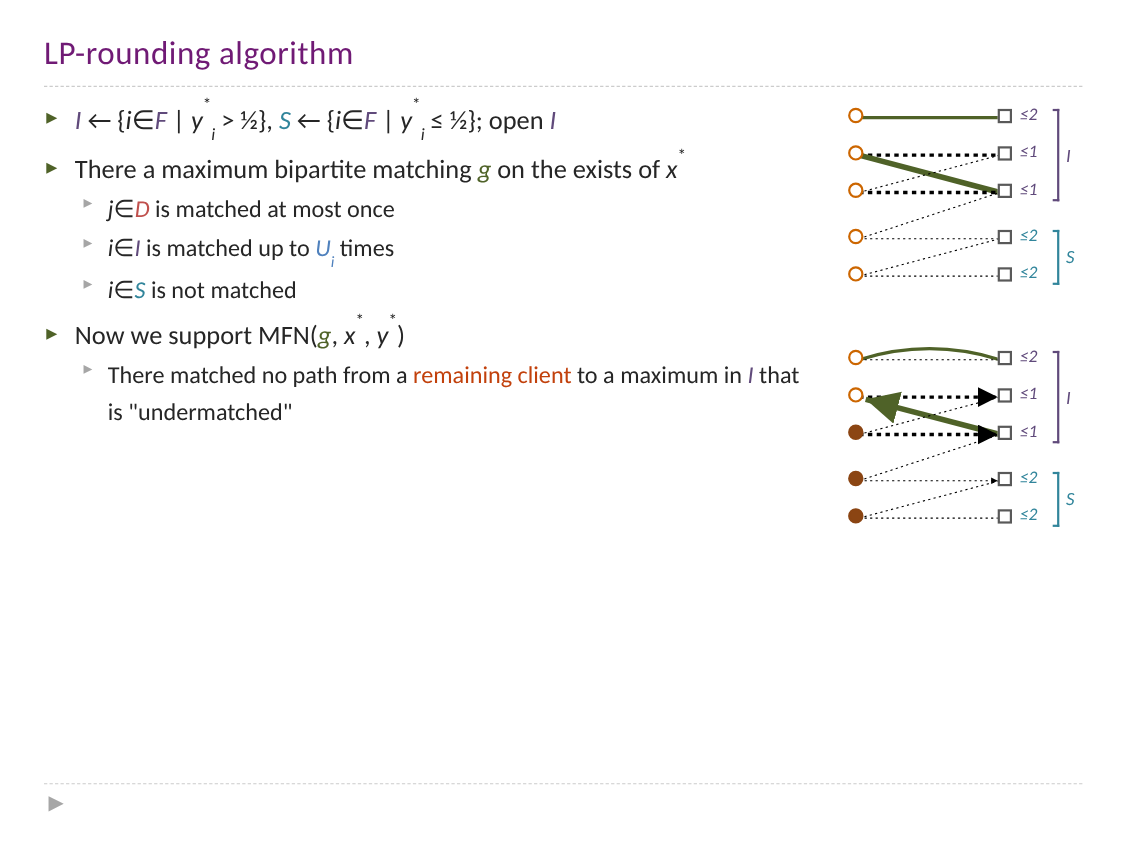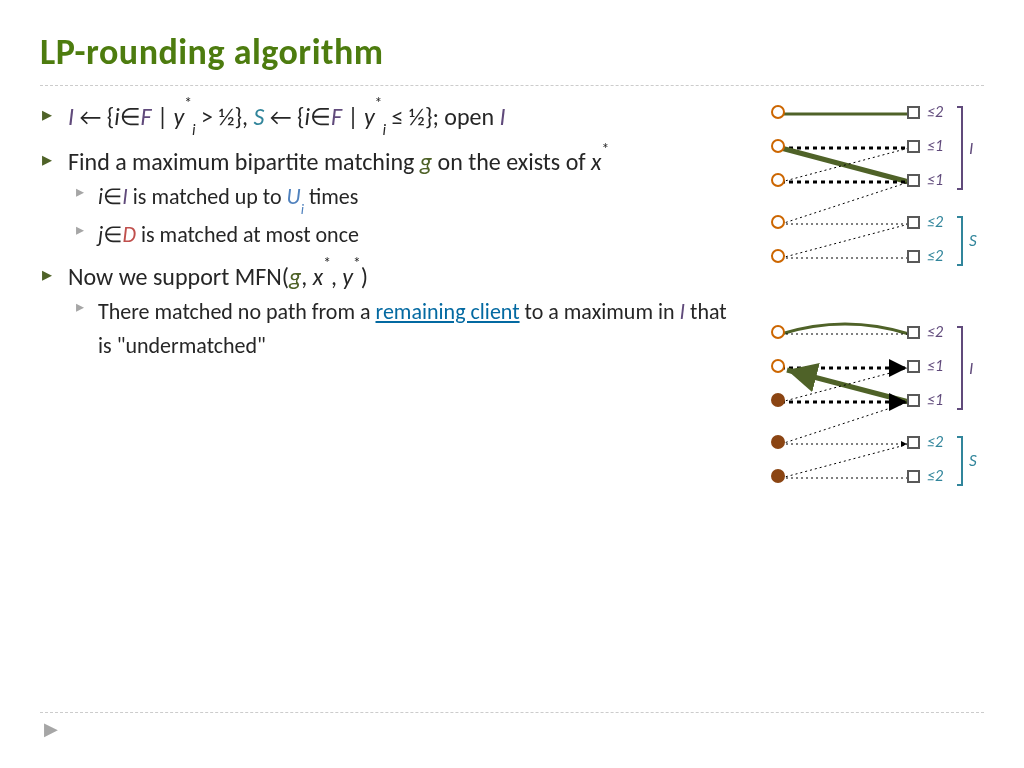--- a/index.html
+++ b/index.html
@@ -10,23 +10,23 @@
     font-family: "Gill Sans", "Gill Sans MT", Calibri, "Trebuchet MS", sans-serif;
     position: relative;
     overflow: hidden;
   }
   .slide {
     padding: 30px 40px 20px 40px;
     height: 100%;
     position: relative;
   }
   .title {
-    font-size: 36px;
-    font-weight: 700;
-    color: #4d7c0f;
+    font-size: 30px;
+    font-weight: 400;
+    color: #701a75;
     letter-spacing: 0.5px;
     padding-bottom: 8px;
   }
   .dashed-hr {
     border: none;
     border-top: 1.5px dashed #ccc;
     margin: 3px 0 14px 0;
   }
   .dashed-hr.bottom {
     position: absolute;
@@ -84,21 +84,21 @@
     font-size: 16px;
   }
 
   .it { font-style: italic; }
   .I-col { color: #604a7b; font-style: italic; }
   .S-col { color: #31859b; font-style: italic; }
   .F-col { color: #604a7b; font-style: italic; }
   .D-col { color: #c0504d; font-style: italic; }
   .U-col { color: #4f81bd; font-style: italic; }
   .g-col { color: #4f6228; font-style: italic; }
-  .rem-col { color: #0369a1; text-decoration: underline; }
+  .rem-col { color: #c2410c; }
   sup { font-size: 0.65em; position: relative; top: -0.5em; }
   sub { font-size: 0.65em; position: relative; top: 0.3em; }
 
   
   .diagram { position: relative; height: 190px; margin-bottom: 30px; }
   .circle {
     position: absolute;
     width: 14px; height: 14px;
     border: 2.5px solid #cc6600;
     border-radius: 50%;
@@ -151,24 +151,25 @@
   <hr class="dashed-hr">
 
   <div class="content">
     <div class="text-col">
 
       <ul class="lvl1">
         <li>
           <span class="I-col">I</span><span> ← {</span><span class="it">i</span><span>∈</span><span class="F-col">F</span><span> | </span><span class="it">y</span><sup>*</sup><sub class="it">i</sub><span> &gt; ½}, </span><span class="S-col">S</span><span> ← {</span><span class="it">i</span><span>∈</span><span class="F-col">F</span><span> | </span><span class="it">y</span><sup>*</sup><sub class="it">i</sub><span> ≤ ½}; open </span><span class="I-col">I</span>
         </li>
         <li>
-          <span>Find a maximum bipartite matching </span><span class="g-col">g</span><span> on the exists of </span><span class="it">x</span><sup>*</sup>
+          <span>There a maximum bipartite matching </span><span class="g-col">g</span><span> on the exists of </span><span class="it">x</span><sup>*</sup>
           <ul class="lvl2">
+            <li><span class="it">j</span><span>∈</span><span class="D-col">D</span><span> is matched at most once</span></li>
             <li><span class="it">i</span><span>∈</span><span class="I-col">I</span><span> is matched up to </span><span class="U-col">U</span><sub class="it U-col" style="font-style:italic">i</sub><span> times</span></li>
-            <li><span class="it">j</span><span>∈</span><span class="D-col">D</span><span> is matched at most once</span></li>
+            <li><span class="it">i</span><span>∈</span><span class="S-col">S</span><span> is not matched</span></li>
           </ul>
         </li>
         <li>
           <span>Now we support MFN(</span><span class="g-col">g</span><span>, </span><span class="it">x</span><sup>*</sup><span>, </span><span class="it">y</span><sup>*</sup><span>)</span>
           <ul class="lvl2">
             <li><span>There matched no path from a </span><span class="rem-col">remaining client</span><span> to a maximum in </span><span class="I-col">I</span><span> that is "undermatched"</span></li>
           </ul>
         </li>
       </ul>
 

